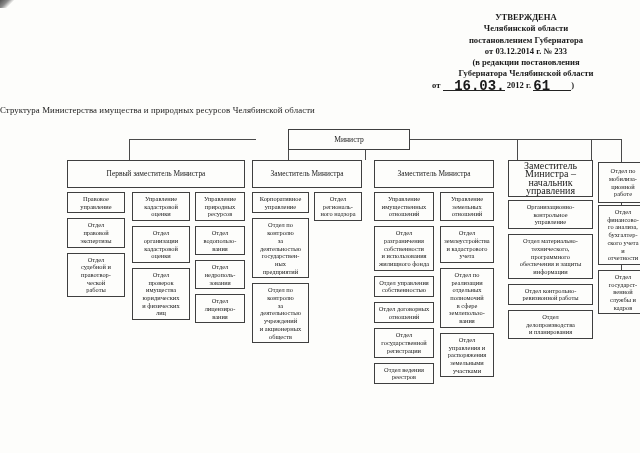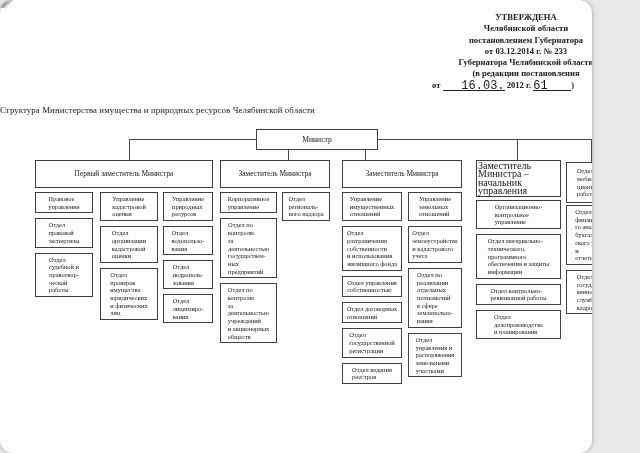--- a/index.html
+++ b/index.html
@@ -1,37 +1,37 @@
 <!DOCTYPE html>
 <html><head>
 <meta charset="utf-8">
 <style>
   html,body{margin:0;padding:0;background:#e8e8e8;}
   .page{
-    position:relative;width:592px;height:453px;background:#fdfdfb;
+    position:relative;width:640px;height:453px;background:#fdfdfb;
     font-family:"Liberation Serif", serif;color:#1b1b1b;overflow:hidden;
     box-shadow:0 0 4px rgba(0,0,0,.3);
-    border-radius:13px;
   }
   .corner-mark{position:absolute;left:0;top:0;width:16px;height:8px;
     background:linear-gradient(135deg,#333 0%,#777 35%,transparent 62%);opacity:.85;}
   .approval{position:absolute;left:420px;top:12px;width:212px;text-align:center;
     font-weight:bold;font-size:8.6px;line-height:11.3px;}
   .approval .date-line{text-align:left;padding-left:12px;font-weight:bold;}
   .blank{display:inline-block;border-bottom:1px solid #222;height:9px;vertical-align:bottom;}
   .blank1{width:62px;text-align:right;}
   .blank2{width:38px;}
-  .typed{font-family:"Liberation Mono", monospace;font-size:12px;font-weight:normal;}
+  .typed{font-family:"Liberation Mono", monospace;font-size:14px;font-weight:bold;}
   .doc-title{position:absolute;left:0;top:105px;width:640px;
     font-size:8.8px;letter-spacing:.1px;}
   .box{
     position:absolute;border:1px solid #3f3f3f;background:#fdfdfb;
-    display:flex;align-items:center;justify-content:center;
+    display:flex;align-items:center;justify-content:center;text-align:center;
     font-size:6.4px;line-height:7.7px;white-space:pre-line;padding:2px 1px;
     box-sizing:border-box;
+    margin-left:32px;
   }
   .minister{left:256px;top:129px;width:122px;height:21px;font-size:7.6px;}
   .dep1{left:35px;top:160px;width:178px;height:28px;font-size:7.4px;}
   .dep2{left:220px;top:160px;width:110px;height:28px;font-size:7.4px;}
   .dep3{left:342px;top:160px;width:120px;height:28px;font-size:7.4px;}
   .dep4{left:476px;top:160px;width:85px;height:37px;font-size:10px;line-height:8.4px;}
   .mob{left:566px;top:162px;width:50px;height:41px;}
   .col{position:absolute;display:flex;flex-direction:column;gap:5px;}
   .col .box{position:relative;width:100%;flex:none;}
   .colA1{left:35px;top:192px;width:58px;}
@@ -52,22 +52,22 @@
 
 <div class="page">
 
   <div class="corner-mark"></div>
 
   <div class="approval">
     <div>УТВЕРЖДЕНА</div>
     <div>Челябинской области</div>
     <div>постановлением Губернатора</div>
     <div>от 03.12.2014 г. № 233</div>
+    <div>(в редакции постановления</div>
     <div>Губернатора Челябинской области</div>
-    <div>(в редакции постановления</div>
     <div class="date-line">
       <span>от</span>
       <span class="blank blank1"><span class="typed">16.03.</span></span>
       <span>2012 г.</span>
       <span class="blank blank2"><span class="typed">61</span></span><span>)</span>
     </div>
   </div>
 
   <div class="doc-title">Структура Министерства имущества и природных ресурсов Челябинской области</div>
 

